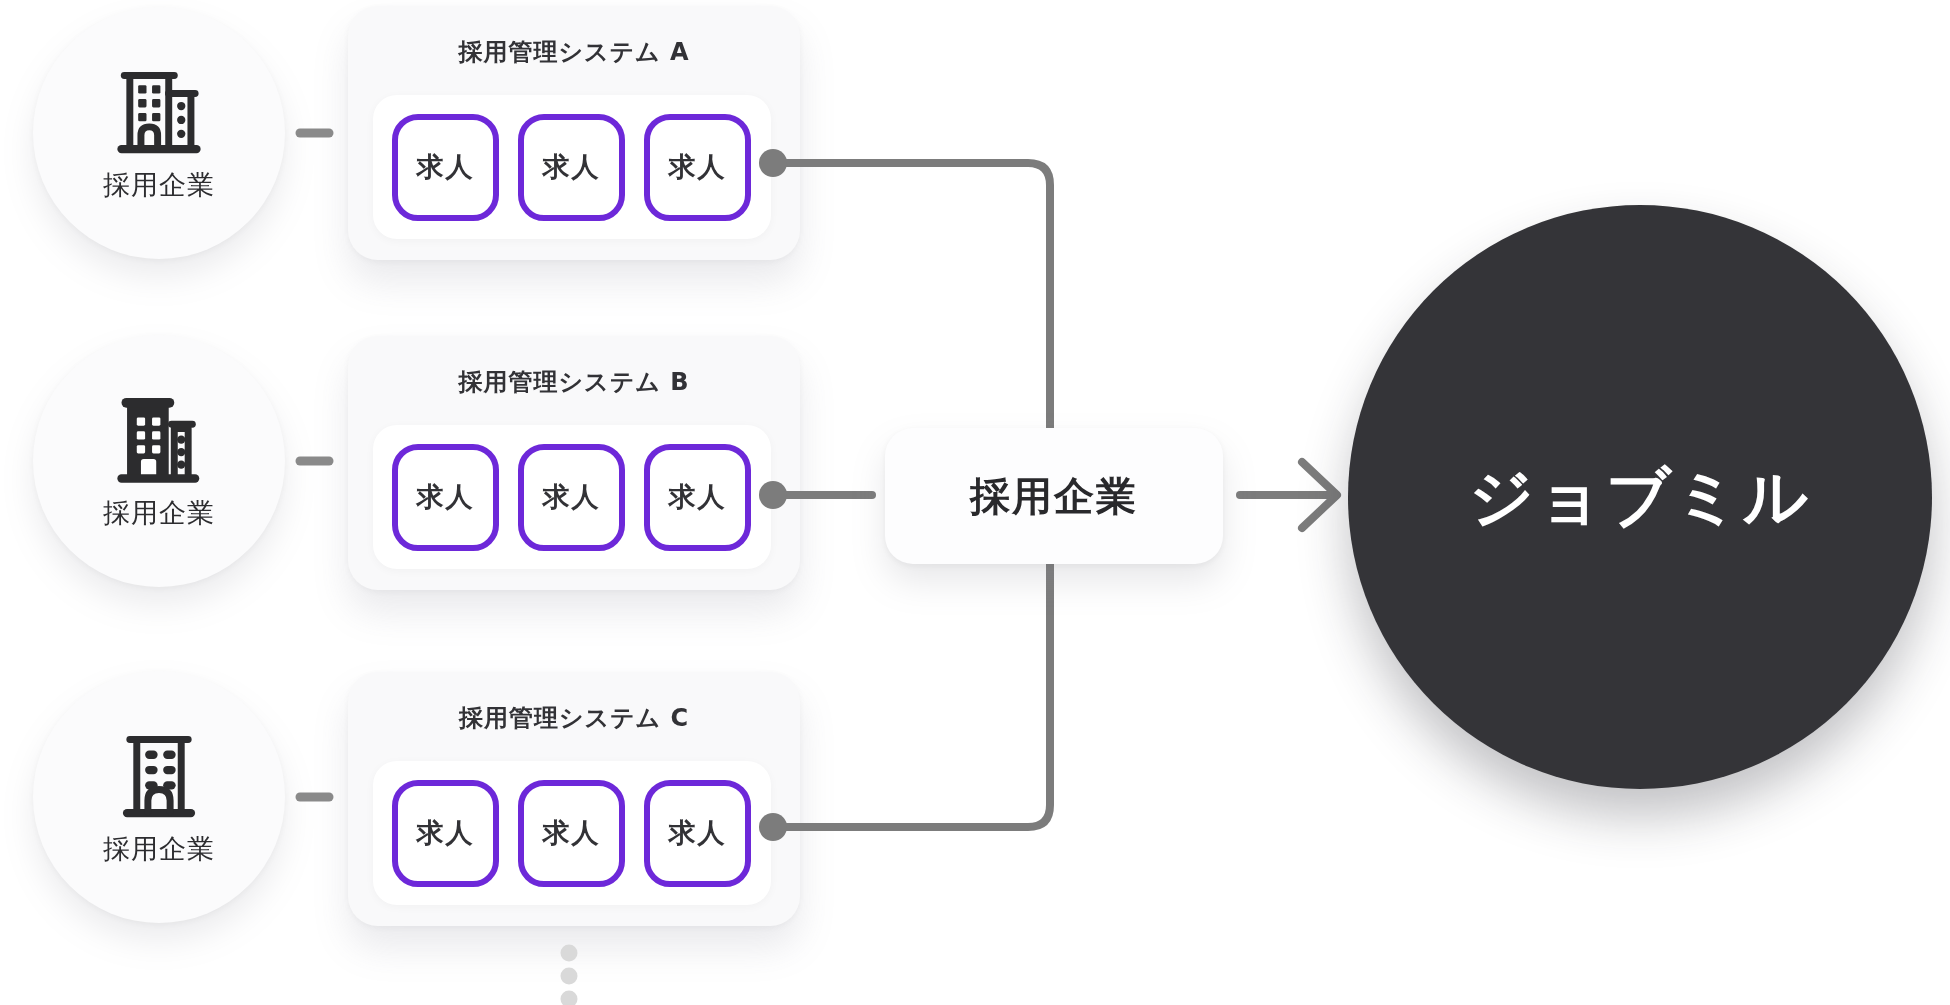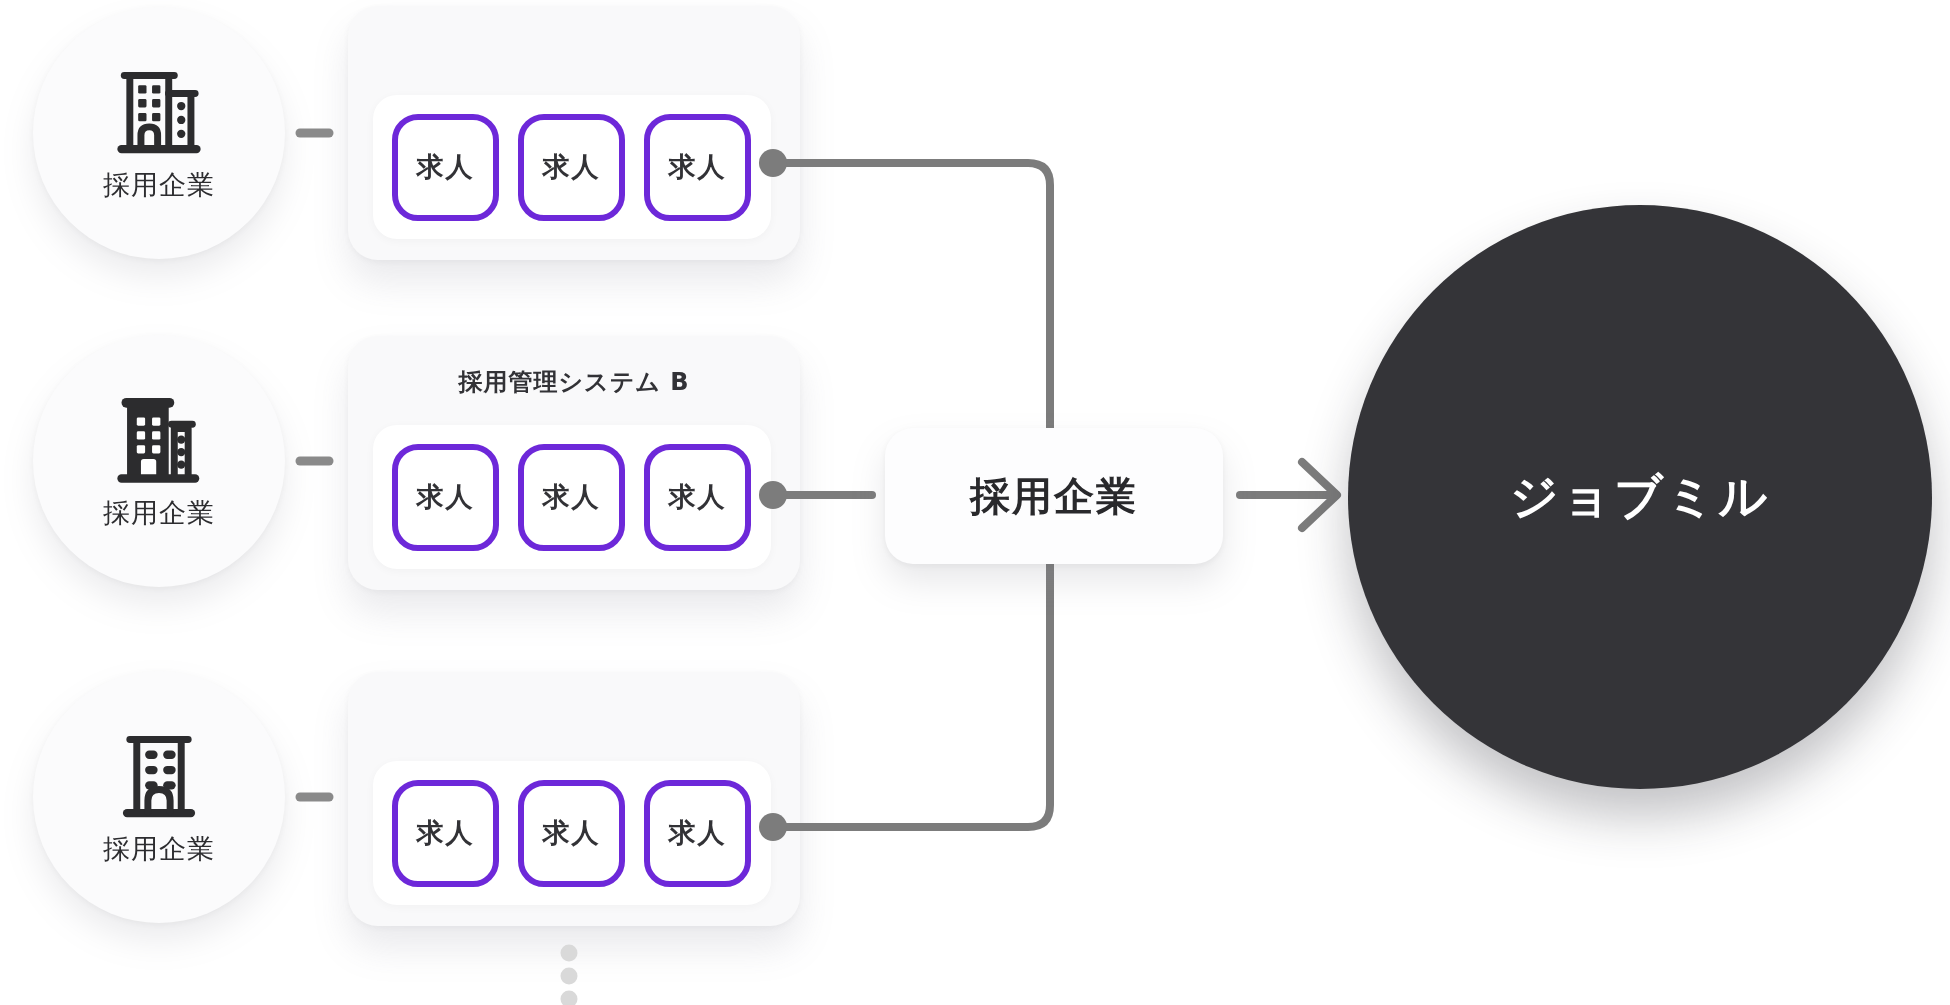--- a/index.html
+++ b/index.html
@@ -40,21 +40,21 @@
     border-radius:28px;z-index:6;
     box-shadow:0 18px 34px rgba(125,125,140,.18),0 2px 6px rgba(0,0,0,.05);
     display:flex;align-items:center;justify-content:center;}
   .aggbox .label{font-size:40px;font-weight:700;color:#29292c;letter-spacing:2px;}
 
   
   .jobmill{position:absolute;left:1348px;top:205px;width:584px;height:584px;border-radius:50%;
     background:#343438;z-index:6;
     box-shadow:0 28px 50px rgba(40,40,50,.28);
     display:flex;align-items:center;justify-content:center;}
-  .jobmill .label{font-size:48px;font-weight:800;color:#ffffff;letter-spacing:3px;}
+  .jobmill .label{font-size:64px;font-weight:800;color:#ffffff;letter-spacing:3px;}
 </style>
 </head>
 <body>
 
 <div class="stage">
 
   <div class="company" id="company-1">
     <span class="icon">
       <svg viewBox="0 0 72 72" width="100" height="100">
         <g stroke="#2c2c2e" stroke-width="5" fill="none" stroke-linecap="round" stroke-linejoin="round">
@@ -128,37 +128,39 @@
             <rect x="39" y="28" width="9" height="6" rx="3"></rect>
           <rect x="26" y="39" width="9" height="6" rx="3"></rect>
             <rect x="39" y="39" width="9" height="6" rx="3"></rect>
         </g>
       </svg>
     </span>
     <span class="label">採用企業</span>
   </div>
 
   <div class="syscard" id="card-a">
+    <p class="title">採用管理システム A</p>
     <div class="panel">
       <div class="chip">求人</div>
       <div class="chip">求人</div>
       <div class="chip">求人</div>
     </div>
   </div>
 
   <div class="syscard" id="card-b">
     <p class="title">採用管理システム B</p>
     <div class="panel">
       <div class="chip">求人</div>
       <div class="chip">求人</div>
       <div class="chip">求人</div>
     </div>
   </div>
 
   <div class="syscard" id="card-c">
+    <p class="title">採用管理システム C</p>
     <div class="panel">
       <div class="chip">求人</div>
       <div class="chip">求人</div>
       <div class="chip">求人</div>
     </div>
   </div>
 
   <svg id="wires" width="1950" height="1005" viewBox="0 0 1950 1005">
     <g stroke="#8a8a8a" stroke-width="9" stroke-linecap="round">
       <line x1="300" y1="133" x2="329" y2="133"></line>

